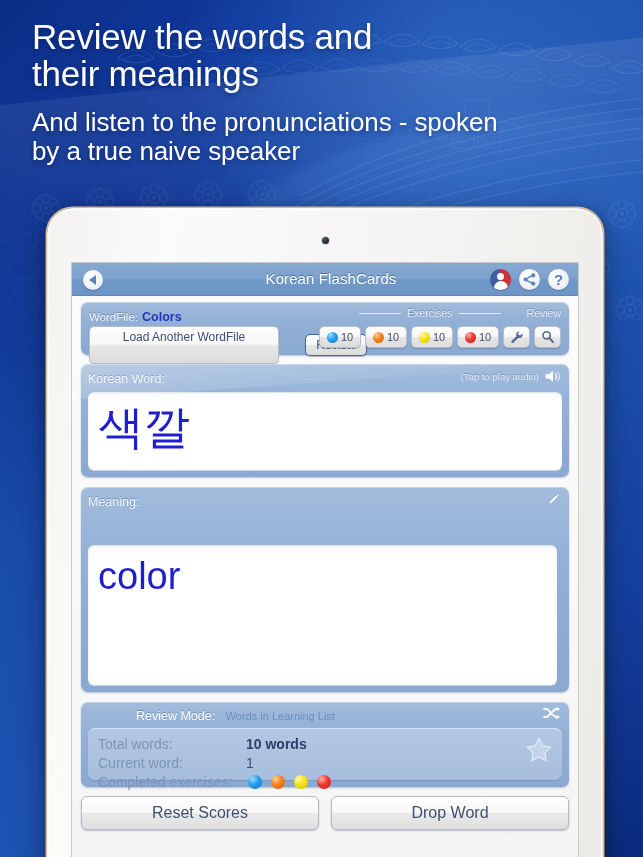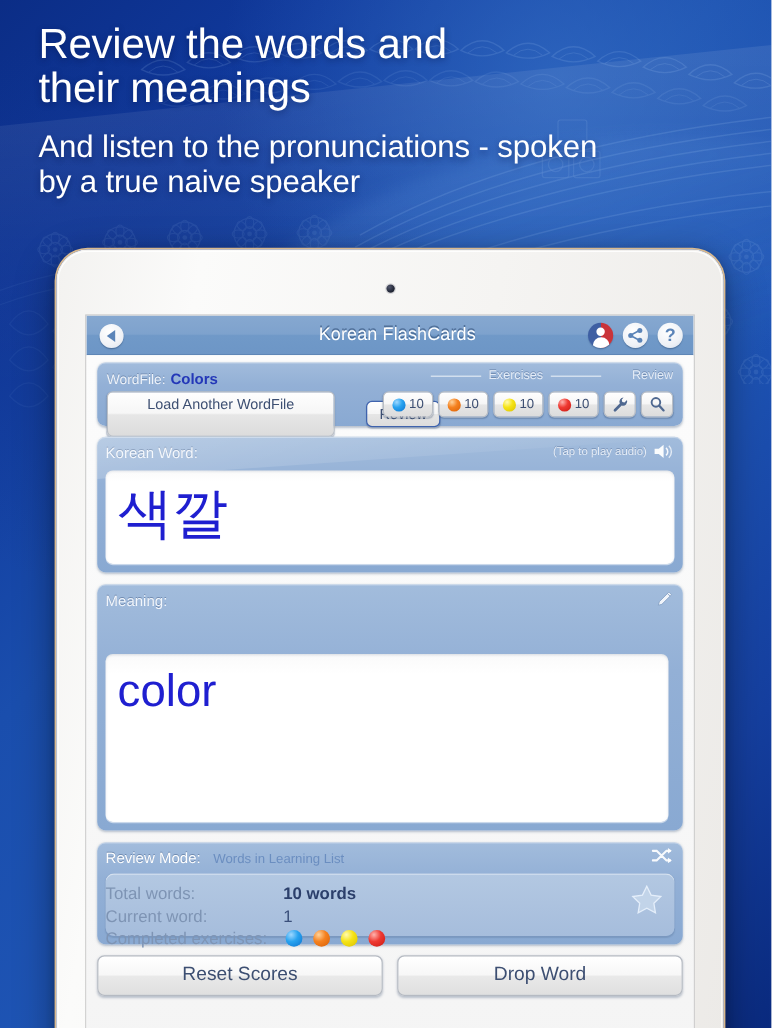--- a/index.html
+++ b/index.html
@@ -320,30 +320,30 @@
     line-height: 58px;
     font-family: "Liberation Sans", sans-serif;
   }
 
   
   .review-panel {
     position: relative;
     margin-top: 10px;
     padding: 4px 7px 7px 7px;
   }
-  .rm-label { color: #ffffff; font-size: 12.5px; text-shadow: 0 -1px 0 rgba(70,95,135,0.5); }
+  .rm-label { color: #ffffff; font-size: 12.5px; text-shadow: 0 -1px 0 rgba(70,95,135,0.5); margin-left: 48px; }
   .rm-value { color: #6b8ec0; font-size: 11px; margin-left: 6px; }
   .shuffle-ico { position: absolute; right: 8px; top: 4px; }
   .stats-box {
     margin-top: 4px;
     position: relative;
     background: linear-gradient(180deg, #b3c8e2 0%, #a6bddc 100%);
     border-radius: 7px;
     box-shadow: inset 0 1px 0 rgba(255,255,255,0.45), 0 1px 1px rgba(60,85,120,0.2);
-    padding: 6px 10px 7px 0;
+    padding: 6px 10px 7px 10px;
     height: 52px;
   }
   .stat-row { display: flex; align-items: center; height: 19px; }
   .stat-key { color: #7e94b4; font-size: 14px; width: 148px; }
   .stat-val { color: #2b3f6b; font-size: 14px; font-weight: bold; }
   .stat-val-plain { color: #3a4f7a; font-size: 14px; }
   .stat-balls { display: flex; gap: 9px; margin-left: 2px; }
   .ball { width: 14px; height: 14px; border-radius: 50%; }
   .star-ico { position: absolute; right: 10px; top: 9px; }
 

